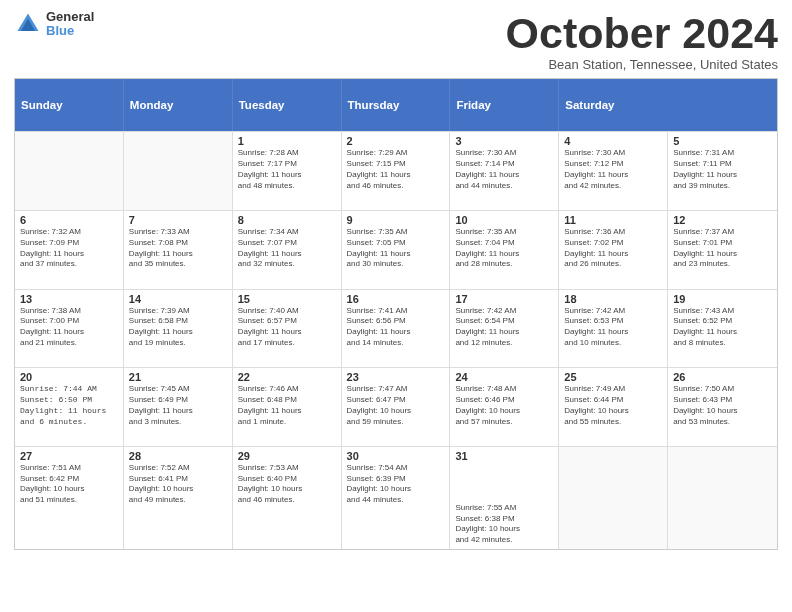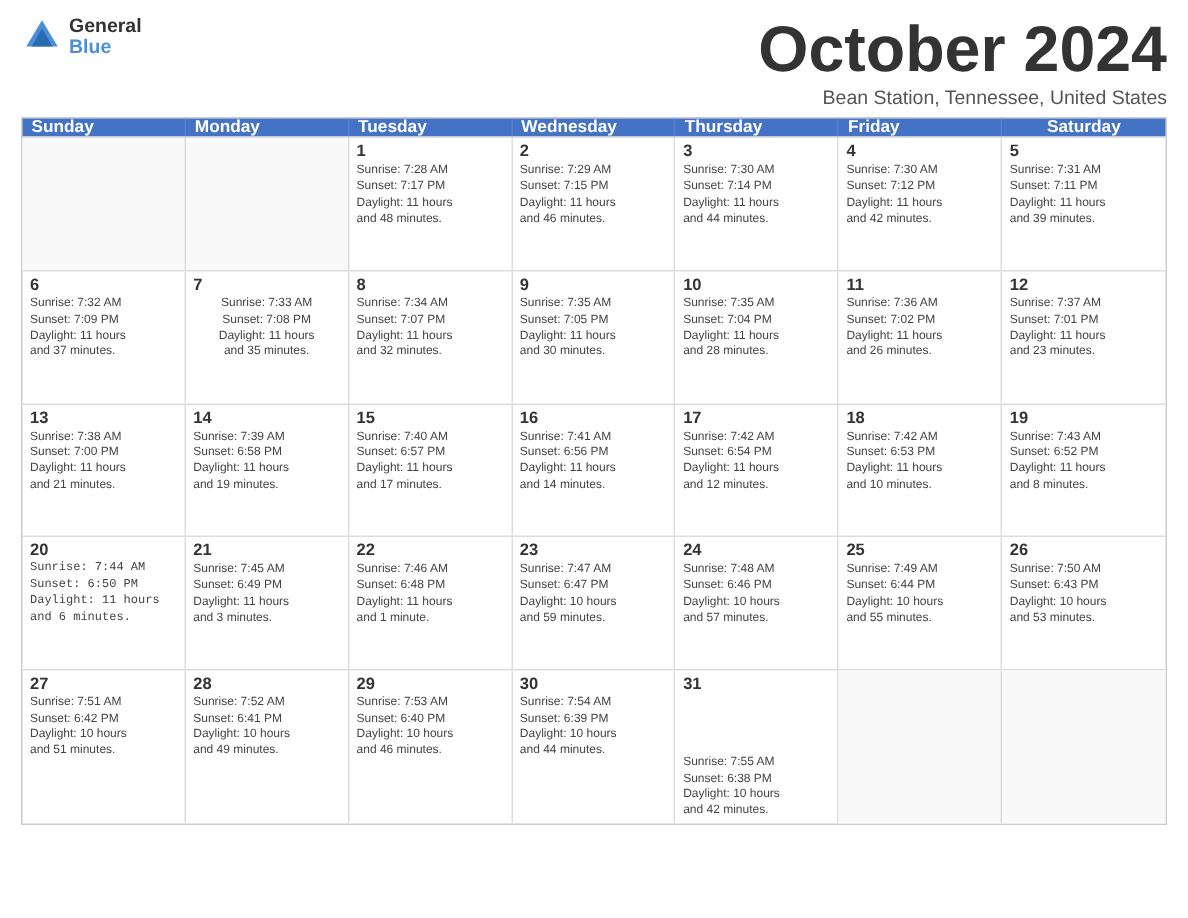--- a/index.html
+++ b/index.html
@@ -63,25 +63,25 @@
     }
     .cal-header {
       display: grid;
       grid-template-columns: repeat(7, 1fr);
       background: #4472c4;
     }
     .cal-header-cell {
       color: #fff;
       font-size: 11.5px;
       font-weight: bold;
-      padding: 0 6px;
+      padding: 20px 6px;
       border-right: 1px solid #5a80cc;
       text-align: left;
     }
-    .cal-header-cell:last-child { border-right: none; text-align: center; }
+    .cal-header-cell:last-child { border-right: none; }
     .cal-body {
       flex: 1;
       display: flex;
       flex-direction: column;
     }
     .cal-row {
       display: grid;
       grid-template-columns: repeat(7, 1fr);
       flex: 1;
       border-top: 1px solid #ddd;
@@ -129,21 +129,20 @@
       <div class="month-title">October 2024</div>
       <div class="location">Bean Station, Tennessee, United States</div>
     </div>
   </div>
 
   <div class="calendar">
     <div class="cal-header">
     <div class="cal-header-cell">Sunday</div>
         <div class="cal-header-cell">Monday</div>
         <div class="cal-header-cell">Tuesday</div>
-        <div class="cal-header-cell">Wednesday</div>
         <div class="cal-header-cell">Thursday</div>
         <div class="cal-header-cell">Friday</div>
         <div class="cal-header-cell">Saturday</div>
       </div>
     <div class="cal-body">
     <div class="cal-row">
           <div class="cal-cell empty"></div>
           <div class="cal-cell empty"></div>
           <div class="cal-cell">
             <span class="cell-day">1</span>
@@ -184,21 +183,21 @@
         <div class="cal-row">
           <div class="cal-cell">
             <span class="cell-day">6</span>
             <div class="cell-info" style="white-space: pre-line;">Sunrise: 7:32 AM
 Sunset: 7:09 PM
 Daylight: 11 hours
 and 37 minutes.</div>
           </div>
           <div class="cal-cell">
             <span class="cell-day">7</span>
-            <div class="cell-info" style="white-space: pre-line; text-align: center;">Sunrise: 7:33 AM
+            <div class="cell-info" style="white-space: pre-line;">Sunrise: 7:33 AM
 Sunset: 7:08 PM
 Daylight: 11 hours
 and 35 minutes.</div>
           </div>
           <div class="cal-cell">
             <span class="cell-day">8</span>
             <div class="cell-info" style="white-space: pre-line;">Sunrise: 7:34 AM
 Sunset: 7:07 PM
 Daylight: 11 hours
 and 32 minutes.</div>

